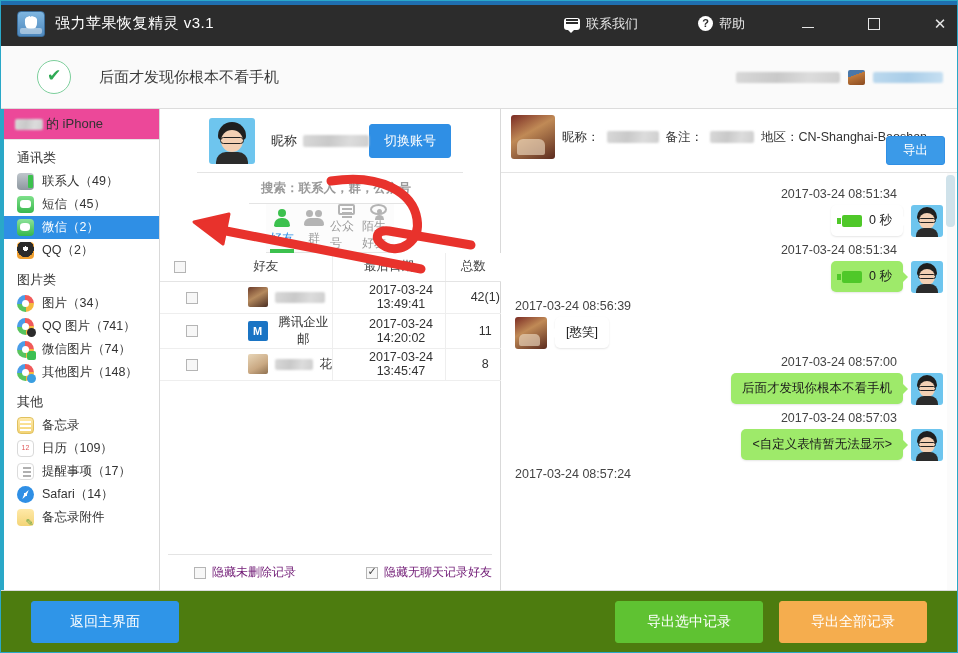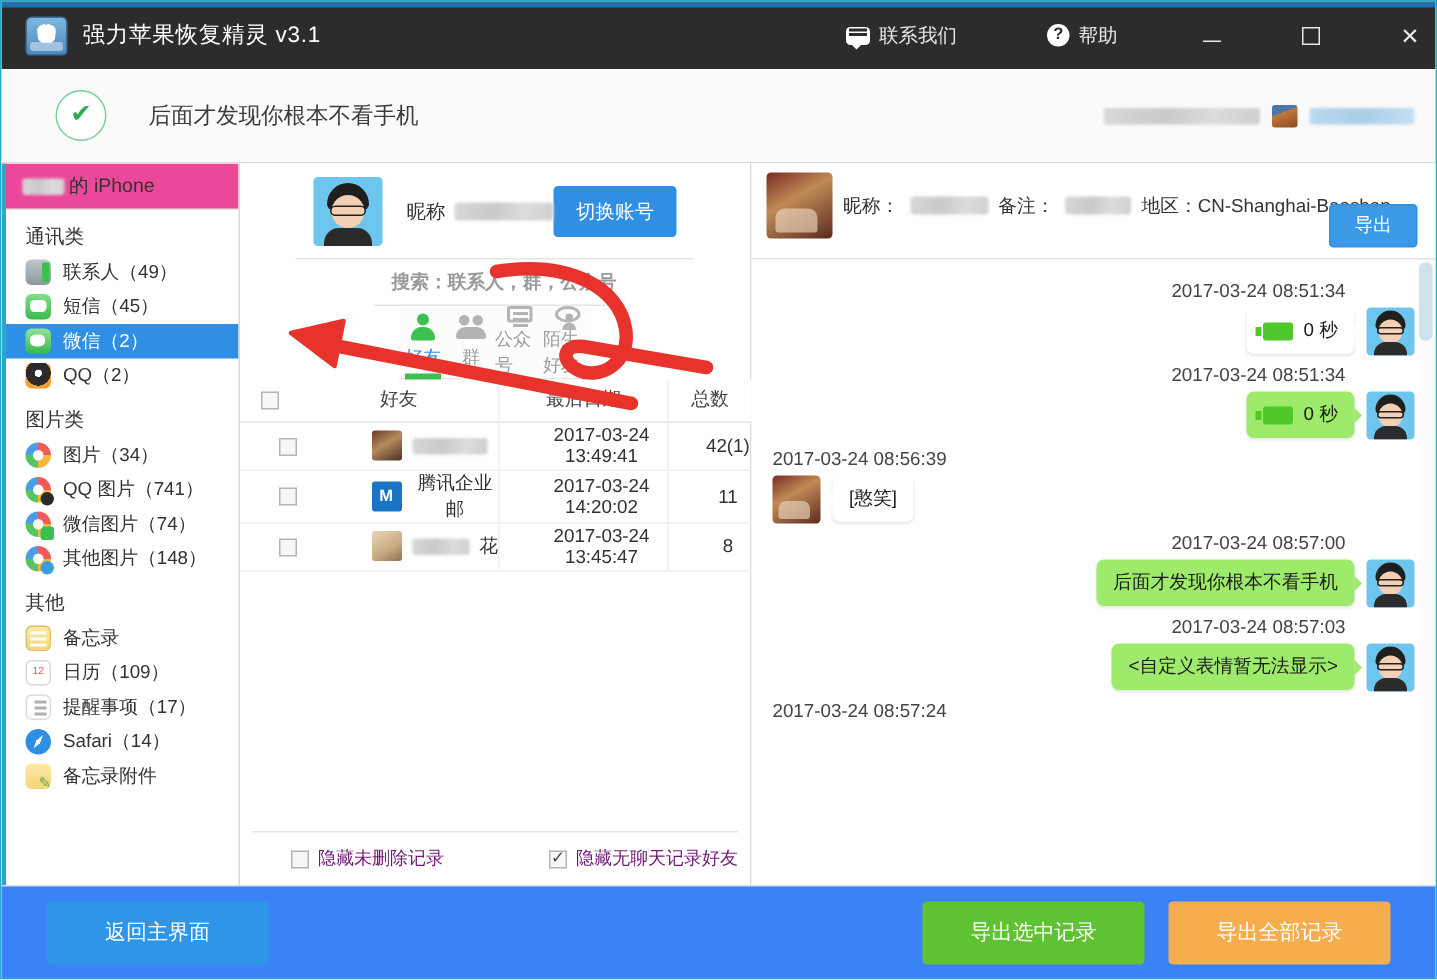--- a/index.html
+++ b/index.html
@@ -400,21 +400,21 @@
     position: absolute; right: 1px; top: 0; bottom: 0; width: 9px; background: #fbfbfb;
   }
   .scroll-thumb {
     position: absolute; right: 1px; top: 2px; width: 9px; height: 52px;
     background: #cfe2ea; border-radius: 4px;
   }
 
   
   .footer {
     position: absolute; left: 0; right: 0; bottom: 0; height: 62px;
-    background: #3b82f6; border-top: 1px solid #dcdcdc;
+    background: #4d7c0f; border-top: 1px solid #dcdcdc;
     display: flex; align-items: center;
   }
   .btn {
     border-radius: 3px; color: #ffffff; font-size: 14px;
     display: flex; align-items: center; justify-content: center;
     cursor: pointer; border: 1px solid transparent;
   }
   .btn-back { margin-left: 30px; width: 148px; height: 42px; background: #2f95e8; border-color:#2f95e8;}
   .btn-sel { margin-left: auto; width: 148px; height: 42px; background: #5fc232; border-color:#5fc232;}
   .btn-all { margin-left: 16px; margin-right: 30px; width: 148px; height: 42px; background: #f5ad4e; border-color:#f5ad4e;}

